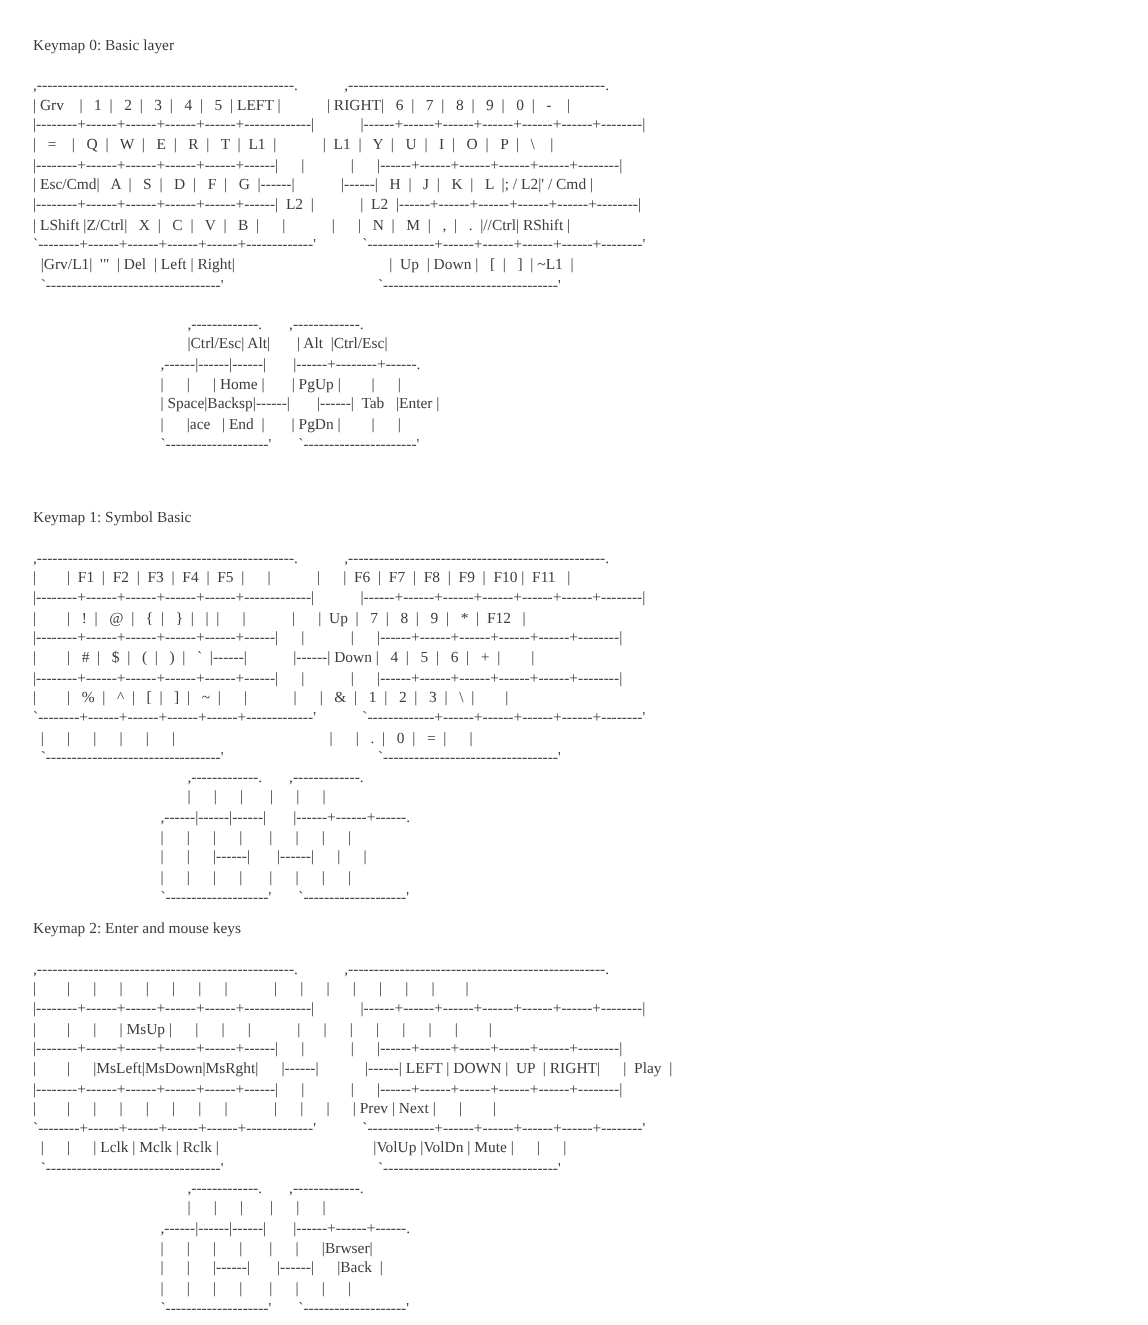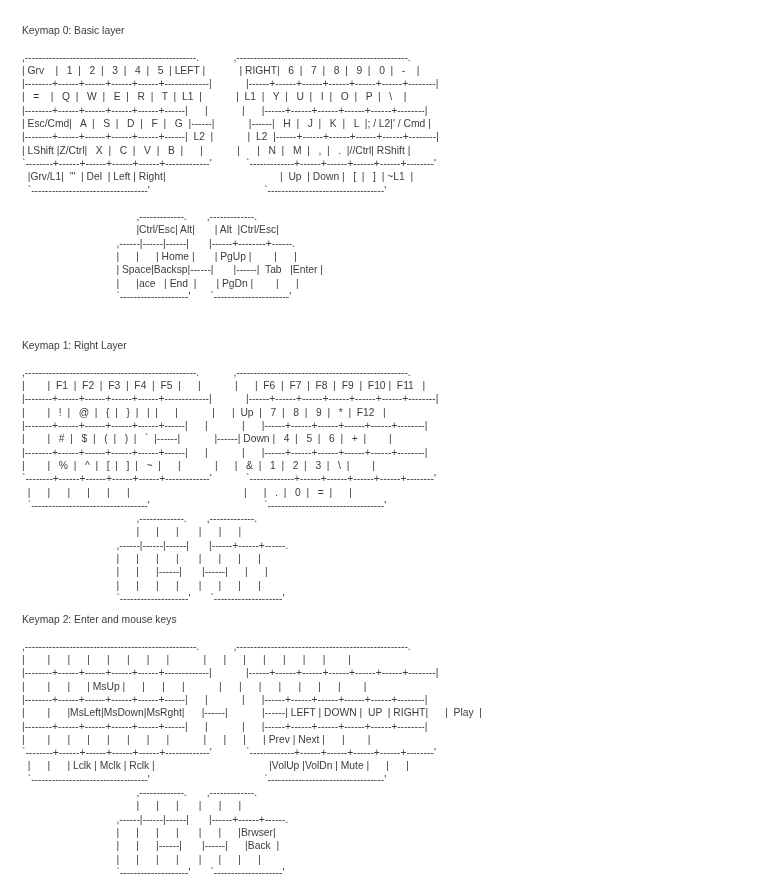--- a/index.html
+++ b/index.html
@@ -10,21 +10,21 @@
   body {
     width: 765px;
     height: 883px;
     overflow: hidden;
   }
   .doc {
     box-sizing: border-box;
     width: 765px;
     height: 655px;
     padding: 24px 17px 0 22px;
-    font-family: Liberation Sans, sans-serif;
+    font-family: Liberation Serif, serif;
     font-size: 10.3px;
     line-height: 13.3px;
     color: #3b3b43;
   }
   .keymap-section { margin: 0; }
   .keymap-section:nth-of-type(1) { margin-bottom: 36px; }
   .keymap-section:nth-of-type(2) { margin-bottom: 8px; }
   .keymap-title {
     white-space: pre;
     margin: 0 0 13.3px 0;
@@ -63,21 +63,21 @@
                                         ,-------------.       ,-------------.
                                         |Ctrl/Esc| Alt|       | Alt  |Ctrl/Esc|
                                  ,------|------|------|       |------+--------+------.
                                  |      |      | Home |       | PgUp |        |      |
                                  | Space|Backsp|------|       |------|  Tab   |Enter |
                                  |      |ace   | End  |       | PgDn |        |      |
                                  `--------------------'       `----------------------'</pre>
   </section>
 
   <section class="keymap-section">
-    <div class="keymap-title">Keymap 1: Right Layer</div>
+    <div class="keymap-title">Keymap 1: Symbol Basic</div>
     <pre class="keymap-art">,--------------------------------------------------.            ,--------------------------------------------------.
 |        |  F1  |  F2  |  F3  |  F4  |  F5  |      |            |      |  F6  |  F7  |  F8  |  F9  |  F10 |  F11   |
 |--------+------+------+------+------+-------------|            |------+------+------+------+------+------+--------|
 |        |   !  |   @  |   {  |   }  |   |  |      |            |      |  Up  |   7  |   8  |   9  |   *  |  F12   |
 |--------+------+------+------+------+------|      |            |      |------+------+------+------+------+--------|
 |        |   #  |   $  |   (  |   )  |   `  |------|            |------| Down |   4  |   5  |   6  |   +  |        |
 |--------+------+------+------+------+------|      |            |      |------+------+------+------+------+--------|
 |        |   %  |   ^  |   [  |   ]  |   ~  |      |            |      |   &amp;  |   1  |   2  |   3  |   \  |        |
 `--------+------+------+------+------+-------------'            `-------------+------+------+------+------+--------'
   |      |      |      |      |      |                                        |      |   .  |   0  |   =  |      |

